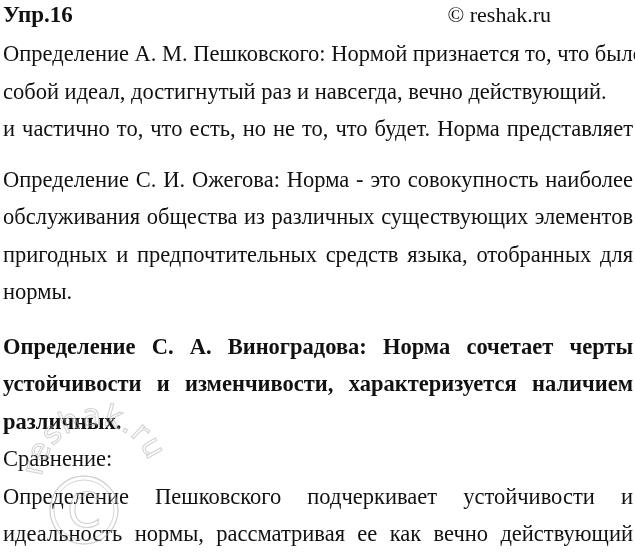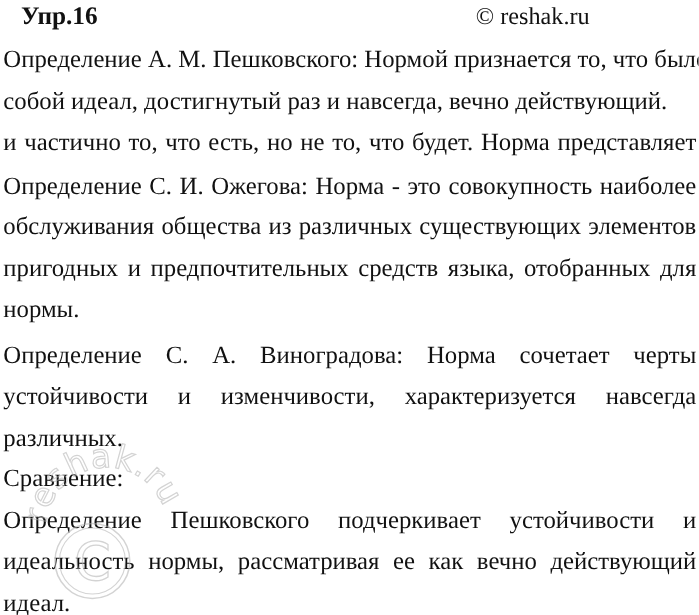--- a/index.html
+++ b/index.html
@@ -10,23 +10,24 @@
     body {
       width: 635px;
       height: 559px;
       overflow: hidden;
       position: relative;
       font-family: "Liberation Serif", serif;
       color: #111111;
     }
     .header {
       position: absolute;
-      left: 16px; top: 0;
+      left: 0; top: 0;
       width: 522px;
       height: 36px;
+      padding-left: 31px;
     }
     .title {
       position: absolute;
       left: 3px;
       top: 1px;
       font-weight: bold;
       font-size: 23px;
       line-height: 28px;
       letter-spacing: 0px;
     }
@@ -80,30 +81,30 @@
 </div>
 
 <div class="content">
 
   <div class="para">
     <span class="line">Определение А. М. Пешковского: Нормой признается то, что было</span>
     <span class="line last">собой идеал, достигнутый раз и навсегда, вечно действующий.</span>
     <span class="line">и частично то, что есть, но не то, что будет. Норма представляет</span>
   </div>
 
-  <div class="para" style="margin-top:2px;">
+  <div class="para" style="margin-top:13px;">
     <span class="line">Определение С. И. Ожегова: Норма - это совокупность наиболее</span>
     <span class="line">обслуживания общества из различных существующих элементов</span>
     <span class="line">пригодных и предпочтительных средств языка, отобранных для</span>
     <span class="line last">нормы.</span>
   </div>
 
-  <div class="para" style="margin-top:4px;">
+  <div class="para" style="margin-top:17px;font-weight:bold;">
     <span class="line">Определение С. А. Виноградова: Норма сочетает черты</span>
-    <span class="line">устойчивости и изменчивости, характеризуется навсегда</span>
+    <span class="line">устойчивости и изменчивости, характеризуется наличием</span>
     <span class="line last">различных.</span>
   </div>
 
   <div class="para">
     <span class="line last">Сравнение:</span>
   </div>
 
   <div class="para">
     <span class="line">Определение Пешковского подчеркивает устойчивости и</span>
     <span class="line">идеальность нормы, рассматривая ее как вечно действующий</span>

